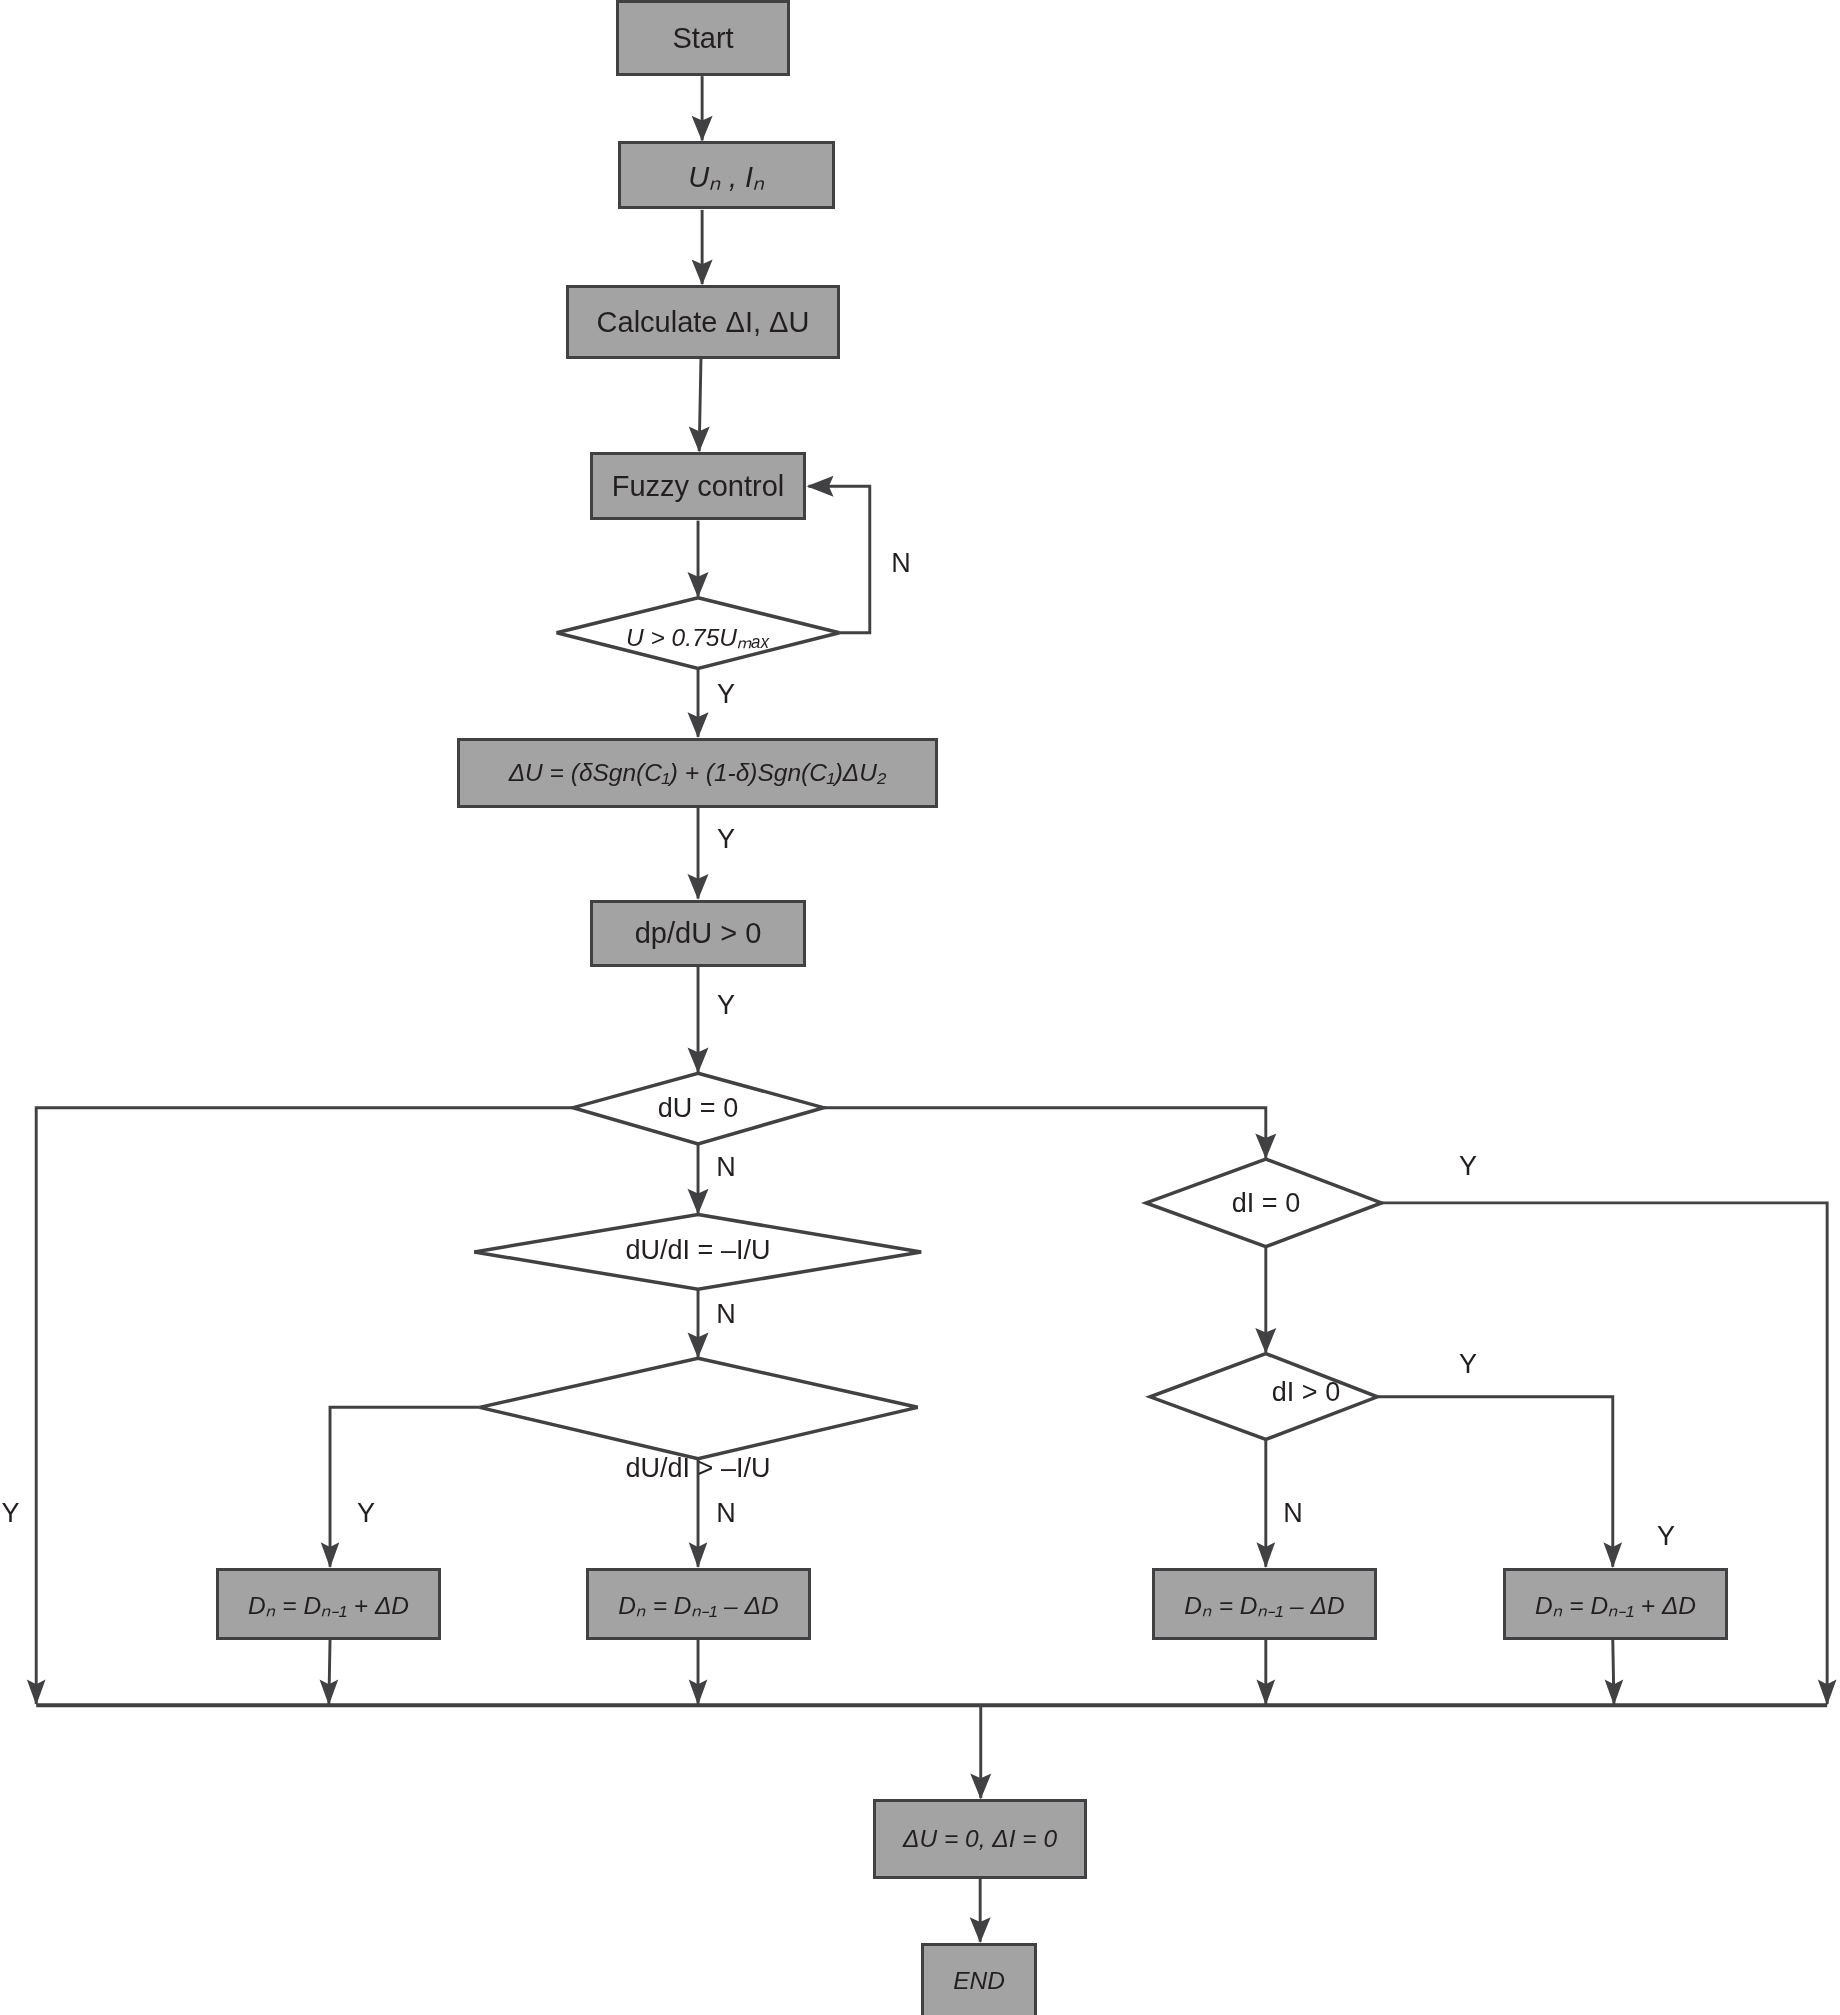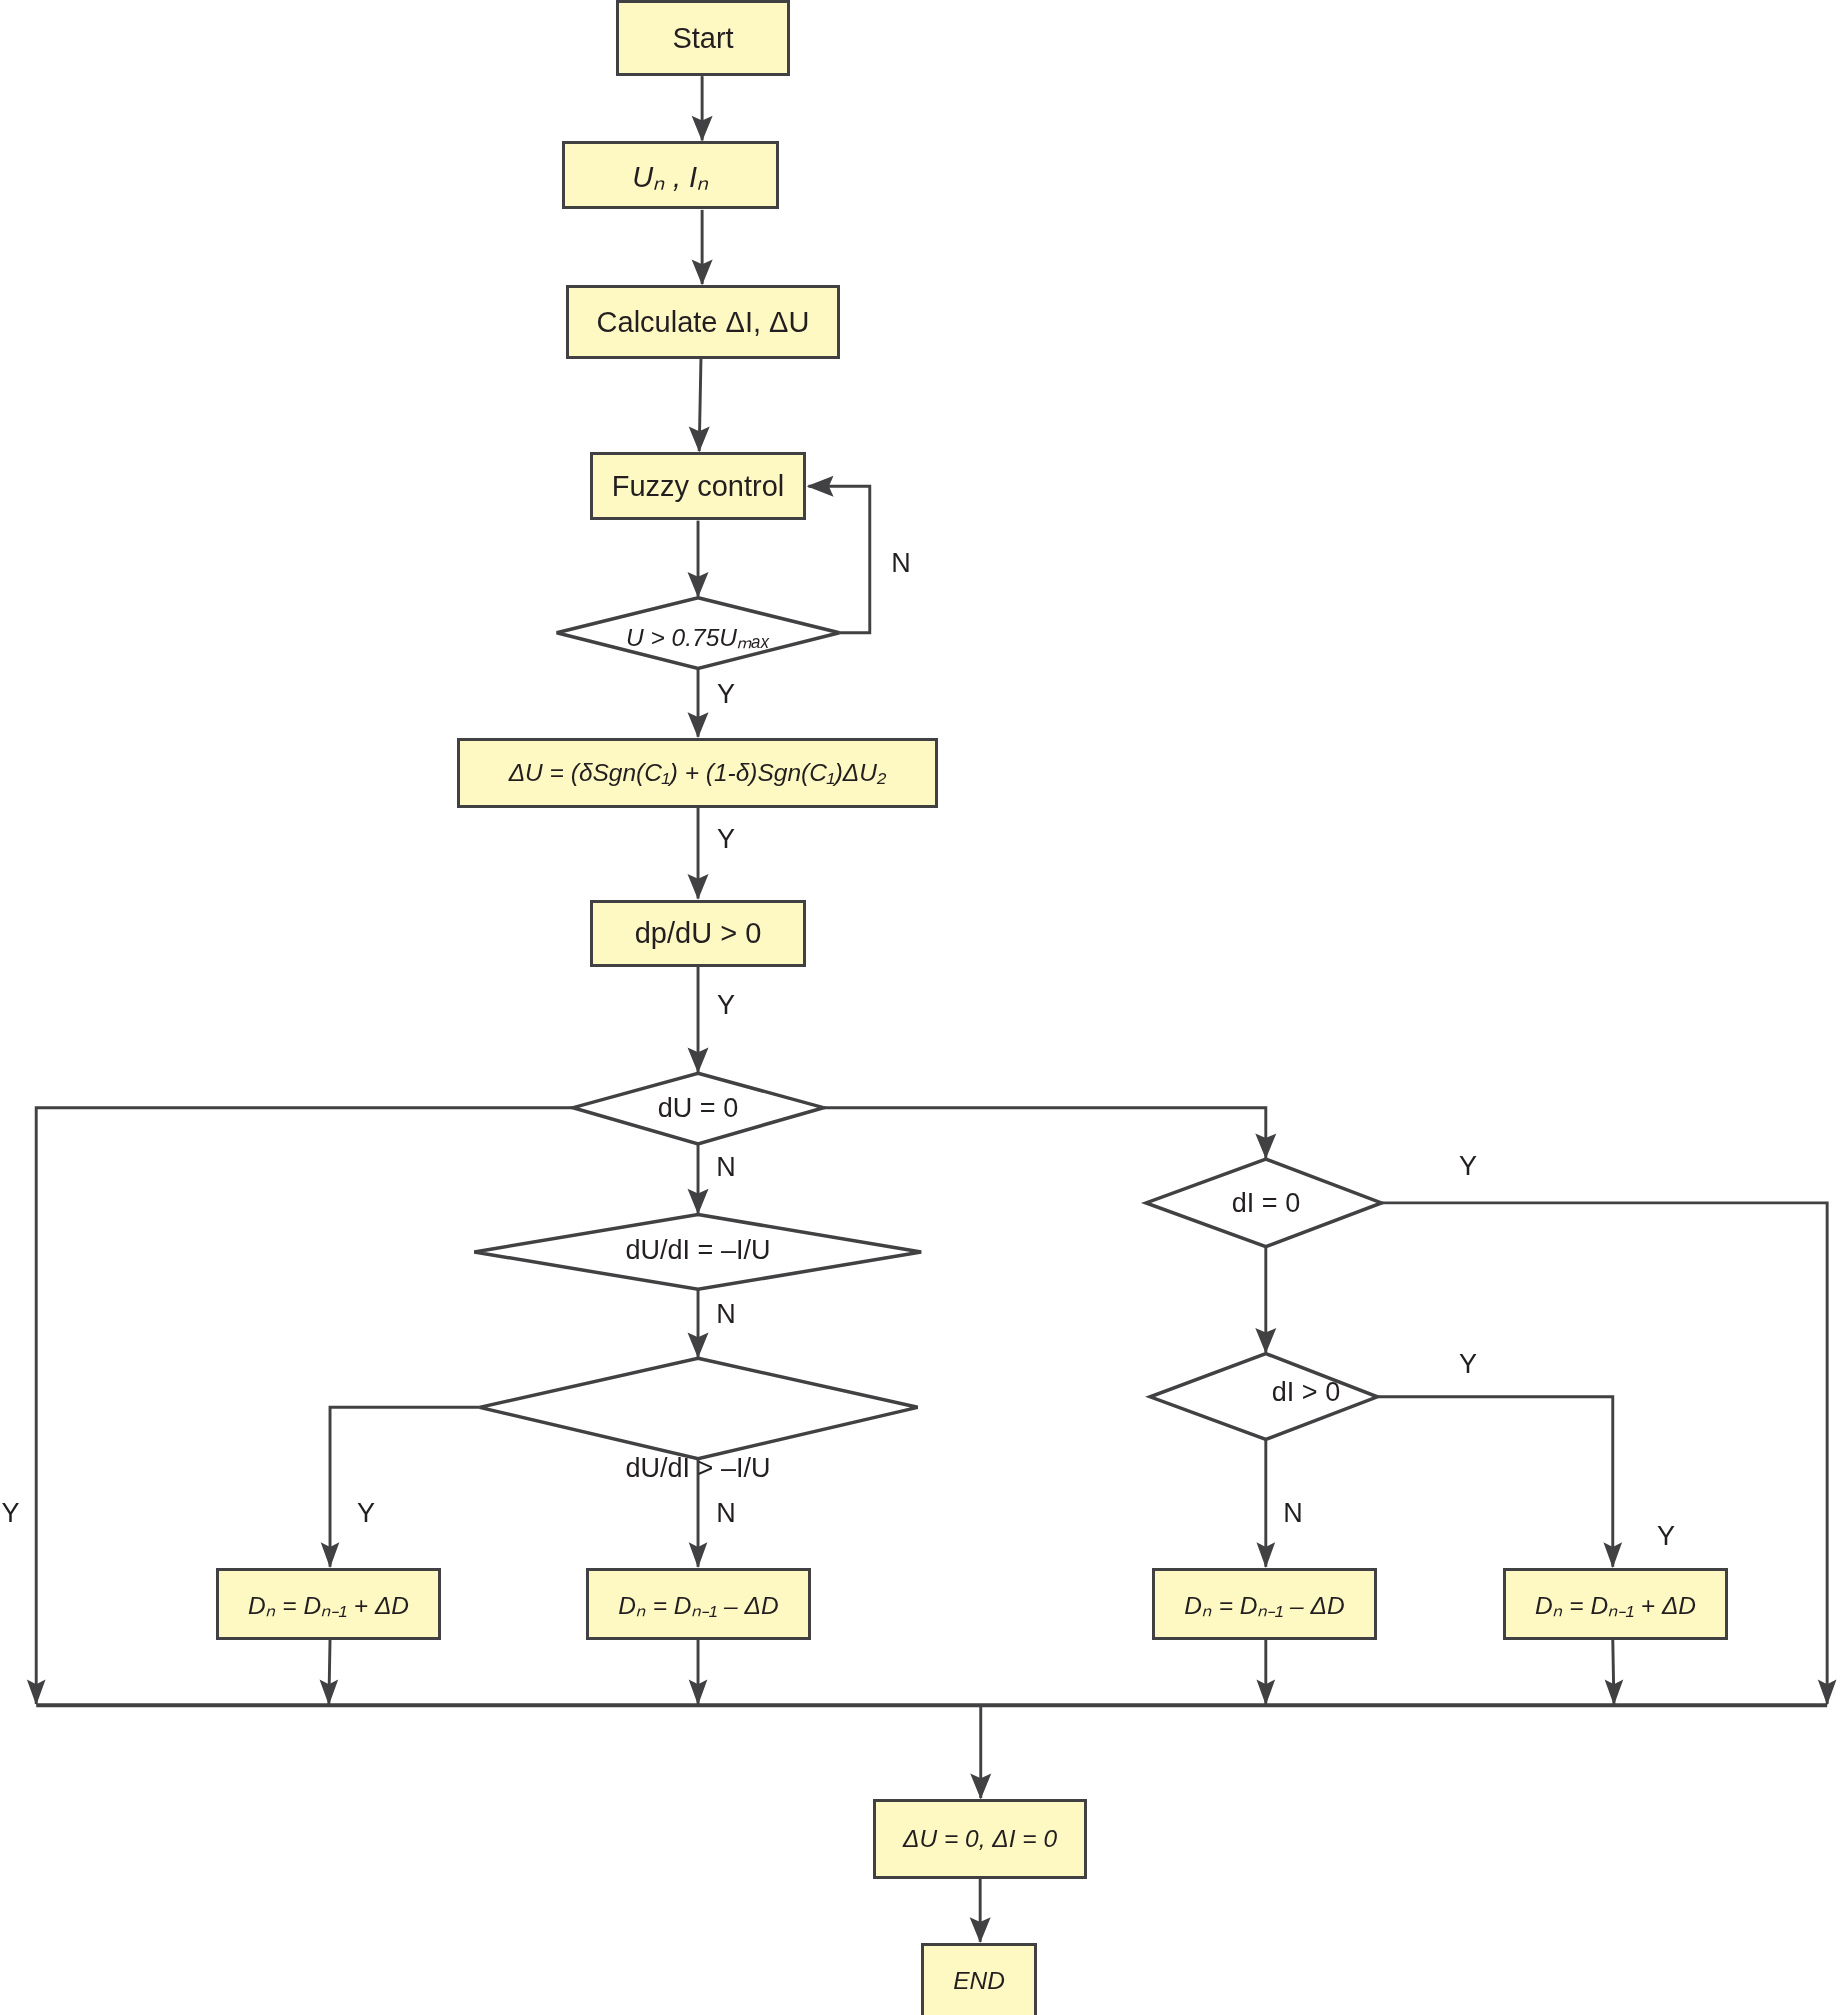--- a/index.html
+++ b/index.html
@@ -1,21 +1,21 @@
 <!DOCTYPE html>
 <html style="font-size:9.3px"><head>
 <meta charset="utf-8">
 <style>
   html, body { margin: 0; padding: 0; background: #ffffff; }
   body { width: 1840px; height: 2015px; position: relative; overflow: hidden;
          font-family: "Liberation Sans", sans-serif; color: #231f20; }
   svg.flow { position: absolute; left: 0; top: 0; }
   .node { position: absolute; box-sizing: border-box; display: flex; align-items: center;
           justify-content: center; font-size: 29px; white-space: nowrap; }
-  .box { border: 3.5px solid #414042; background: #fef9c3; }
+  .box { border: 3.5px solid #414042; background: #a3a3a3; }
   .dlabel { position: absolute; font-size: 27px; transform: translate(-50%, -50%); white-space: nowrap; }
   .edge-label { position: absolute; font-size: 27px; transform: translate(-50%, -50%); }
   .small { font-size: 24.5px; font-style: italic; }
 </style>
 </head>
 <body>
 
 <svg class="flow" width="1840" height="2015" viewBox="0 0 3150 3449">
   <defs>
     <marker id="ah" markerWidth="10" markerHeight="12" refX="5" refY="12" orient="auto-start-reverse" markerUnits="userSpaceOnUse" viewBox="0 0 10 12">
@@ -102,21 +102,21 @@
     <polygon points="1195,2079 1577,2143 1195,2207 812,2143"></polygon>
     <polygon points="1195,2325 1571,2409 1195,2497 821,2409"></polygon>
     <polygon points="2167,1984 2365,2059 2167,2134 1962,2059"></polygon>
     <polygon points="2167,2317 2358,2391 2167,2464 1969,2391"></polygon>
   </g>
 </svg>
 
 <div class="node box" style="left:616px;top:0;width:174px;height:76px;">
   <span>Start</span>
 </div>
-<div class="node box" style="left:562px;top:141px;width:217px;height:68px;font-style:italic;">
+<div class="node box" style="left:618px;top:141px;width:217px;height:68px;font-style:italic;">
   <span>Uₙ ,  Iₙ</span>
 </div>
 <div class="node box" style="left:566px;top:285px;width:274px;height:74px;">
   <span>Calculate ΔI,  ΔU</span>
 </div>
 <div class="node box" style="left:590px;top:452px;width:216px;height:68px;">
   <span>Fuzzy control</span>
 </div>
 <div class="node box small" style="left:457px;top:738px;width:481px;height:70px;">
   <span>ΔU = (δSgn(C₁) + (1-δ)Sgn(C₁)ΔU₂</span>

